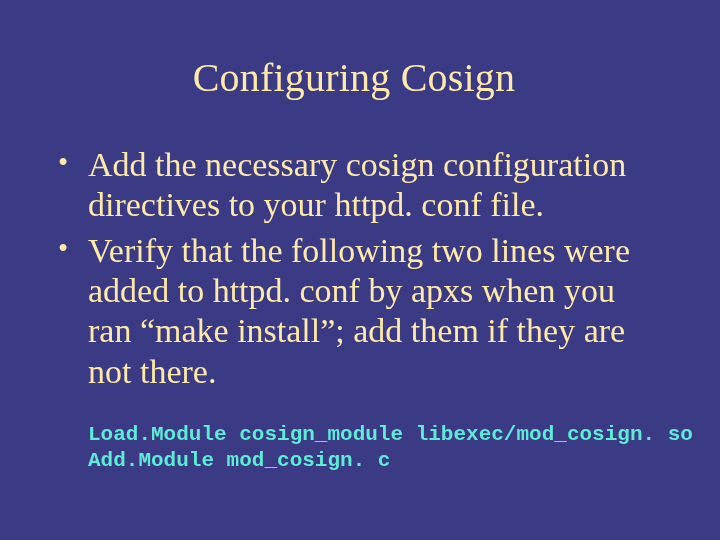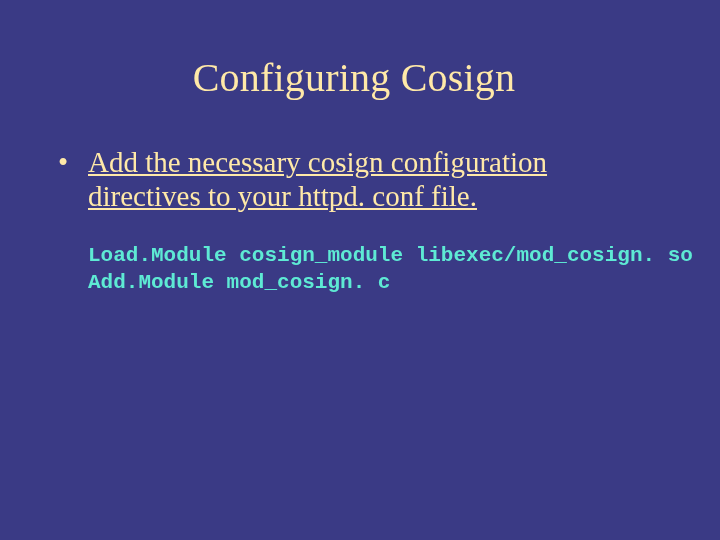--- a/index.html
+++ b/index.html
@@ -28,26 +28,25 @@
     margin: 18px 0 44px 0;
     letter-spacing: 0.2px;
   }
   ul.bullets {
     list-style: none;
     margin: 0;
     padding: 0 0 0 4px;
   }
   ul.bullets > li {
     position: relative;
-    font-size: 29px;
+    font-size: 34px;
     line-height: 1.18;
     color: #ffe9a8;
     padding-left: 36px;
     margin-bottom: 6px;
-    text-decoration: underline;
   }
   ul.bullets > li::before {
     content: "•";
     position: absolute;
     left: 6px;
     top: 0;
     font-size: 29px;
     line-height: 1.18;
     color: #ffe9a8;
   }
@@ -63,17 +62,18 @@
   }
 </style>
 </head>
 <body>
 
 <div class="slide">
   <h1 class="title">Configuring Cosign</h1>
 
   <ul class="bullets">
     <li>Add the necessary cosign configuration directives to your httpd. conf file.</li>
+    <li>Verify that the following two lines were added to httpd. conf by apxs when you ran “make install”; add them if they are not there.</li>
   </ul>
 
   <div class="code-block"><span>Load.Module cosign_module libexec/mod_cosign. so</span>
 <span>Add.Module mod_cosign. c</span></div>
 </div>
 
 </body></html>

